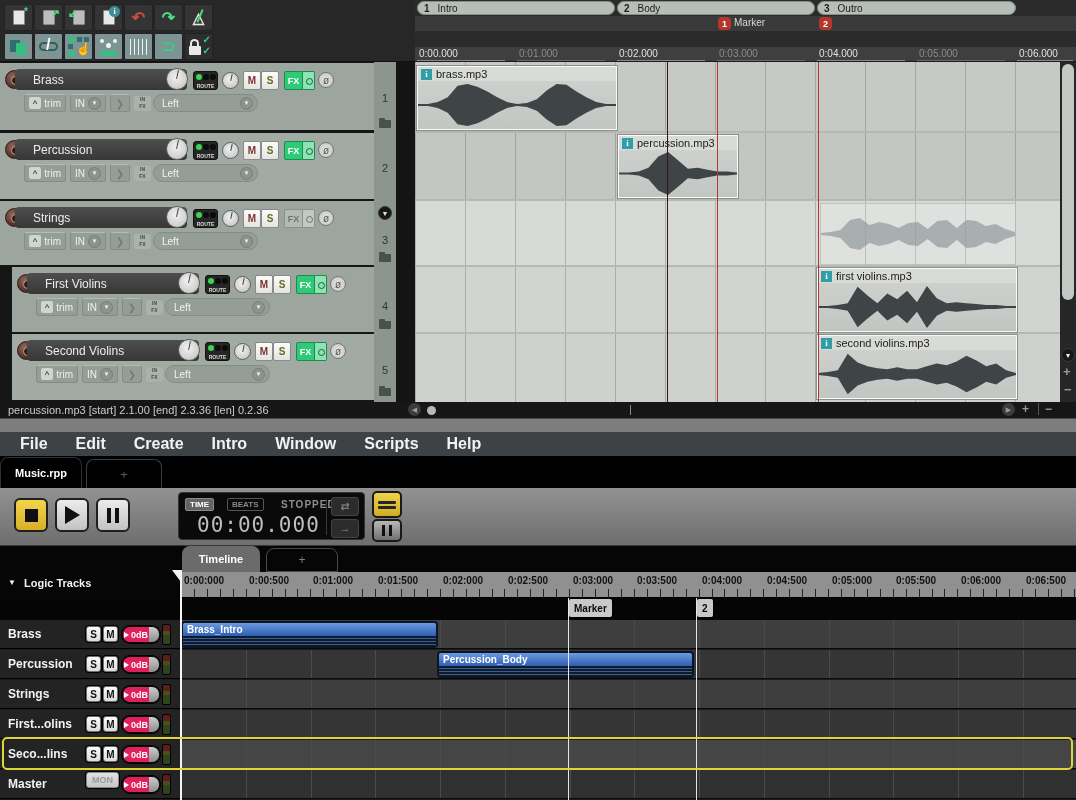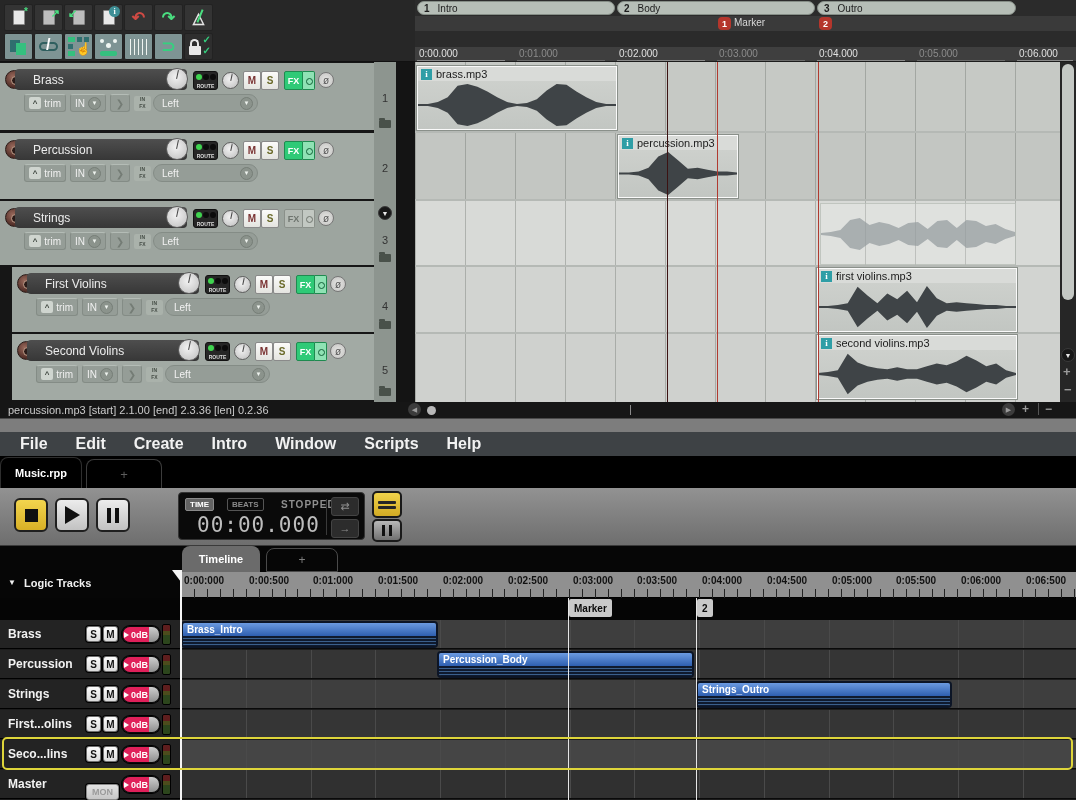--- a/index.html
+++ b/index.html
@@ -116,21 +116,21 @@
   .lname{position:absolute;left:8px;top:7px;color:#f2f2f2;font-weight:bold;font-size:12px;}
   .smbtn{position:absolute;top:6px;width:15px;height:16px;background:linear-gradient(#fbfbfb,#dcdcdc);border:1px solid #6e6e6e;border-radius:3px;color:#111;font-size:10px;font-weight:bold;display:flex;align-items:center;justify-content:center;box-shadow:0 0 0 1px #000;}
   .volpill{position:absolute;left:122px;top:6px;width:38px;height:17px;border:1px solid #0a0a0a;border-radius:8px;overflow:hidden;display:flex;box-shadow:0 0 0 1px #000;}
   .volfill{width:72%;background:#e0205a;color:#fff;font-size:9px;font-weight:bold;display:flex;align-items:center;justify-content:center;gap:1px;}
   .volrest{width:28%;background:linear-gradient(#cdcdcd,#8e8e8e);}
   .voltri{width:0;height:0;border-left:5px solid #fff;border-top:3px solid transparent;border-bottom:3px solid transparent;margin-right:1px;}
   .meter{position:absolute;left:162px;top:4px;width:9px;height:21px;border:1px solid #000;border-radius:2px;background:linear-gradient(#5e1d1d 0 30%,#4c4c1c 30% 55%,#2c451c 55% 100%);}
   .clip{position:absolute;height:27px;border:2px solid #0c1526;border-radius:4px;overflow:hidden;z-index:5;}
   .cliphead{height:13px;background:linear-gradient(#6b9ae0,#2e5fb0);color:#fff;font-size:10px;font-weight:bold;display:flex;align-items:center;padding-left:4px;white-space:nowrap;}
   .clipbody{height:10px;background:repeating-linear-gradient(180deg,#0f1a2e 0 2px,#3a5f8c 2px 3px);}
-  .monbtn{position:absolute;left:86px;top:14px;width:33px;height:16px;background:linear-gradient(#e2e2e2,#c6c6c6);border:1px solid #8a8a8a;border-radius:3px;color:#9a9a9a;font-size:9px;font-weight:bold;display:flex;align-items:center;justify-content:center;box-shadow:0 0 0 1px #000;}
+  .monbtn{position:absolute;left:86px;top:2px;width:33px;height:16px;background:linear-gradient(#e2e2e2,#c6c6c6);border:1px solid #8a8a8a;border-radius:3px;color:#9a9a9a;font-size:9px;font-weight:bold;display:flex;align-items:center;justify-content:center;box-shadow:0 0 0 1px #000;}
   #selrow{left:2px;top:737px;width:1071px;height:33px;border:2px solid #ded53a;border-radius:5px;z-index:40;pointer-events:none;}
   #playhead{left:180px;top:570px;width:2px;height:230px;background:#f4f4f4;z-index:35;}
   #playflag{left:172px;top:570px;width:0;height:0;border-top:12px solid #f4f4f4;border-left:9px solid transparent;z-index:35;}
   .wmline{position:absolute;width:1px;background:#e6e6e6;z-index:20;}
 </style>
 </head>
 <body>
 
 <div id="screen">
 
@@ -685,24 +685,20 @@
     <div class="lrow-lane" style="top:150px;background-color:#303030;"></div>
 
     <div class="clip" style="left:437px;top:31px;width:257px;">
         <div class="cliphead">Percussion_Body</div>
         <div class="clipbody"></div>
       </div>
     <div class="clip" style="left:181px;top:1px;width:257px;">
         <div class="cliphead">Brass_Intro</div>
         <div class="clipbody"></div>
       </div>
-    <div class="clip" style="left:696px;top:61px;width:256px;">
-        <div class="cliphead">Strings_Outro</div>
-        <div class="clipbody"></div>
-      </div>
   </div>
 
   <div class="wmline" style="left:568px;top:598px;height:202px;"></div>
   <div class="wmline" style="left:696px;top:598px;height:202px;"></div>
   <div id="playhead" class="abs"></div>
   <div id="playflag" class="abs"></div>
   <div id="selrow" class="abs"></div>
 
 </div>
 

